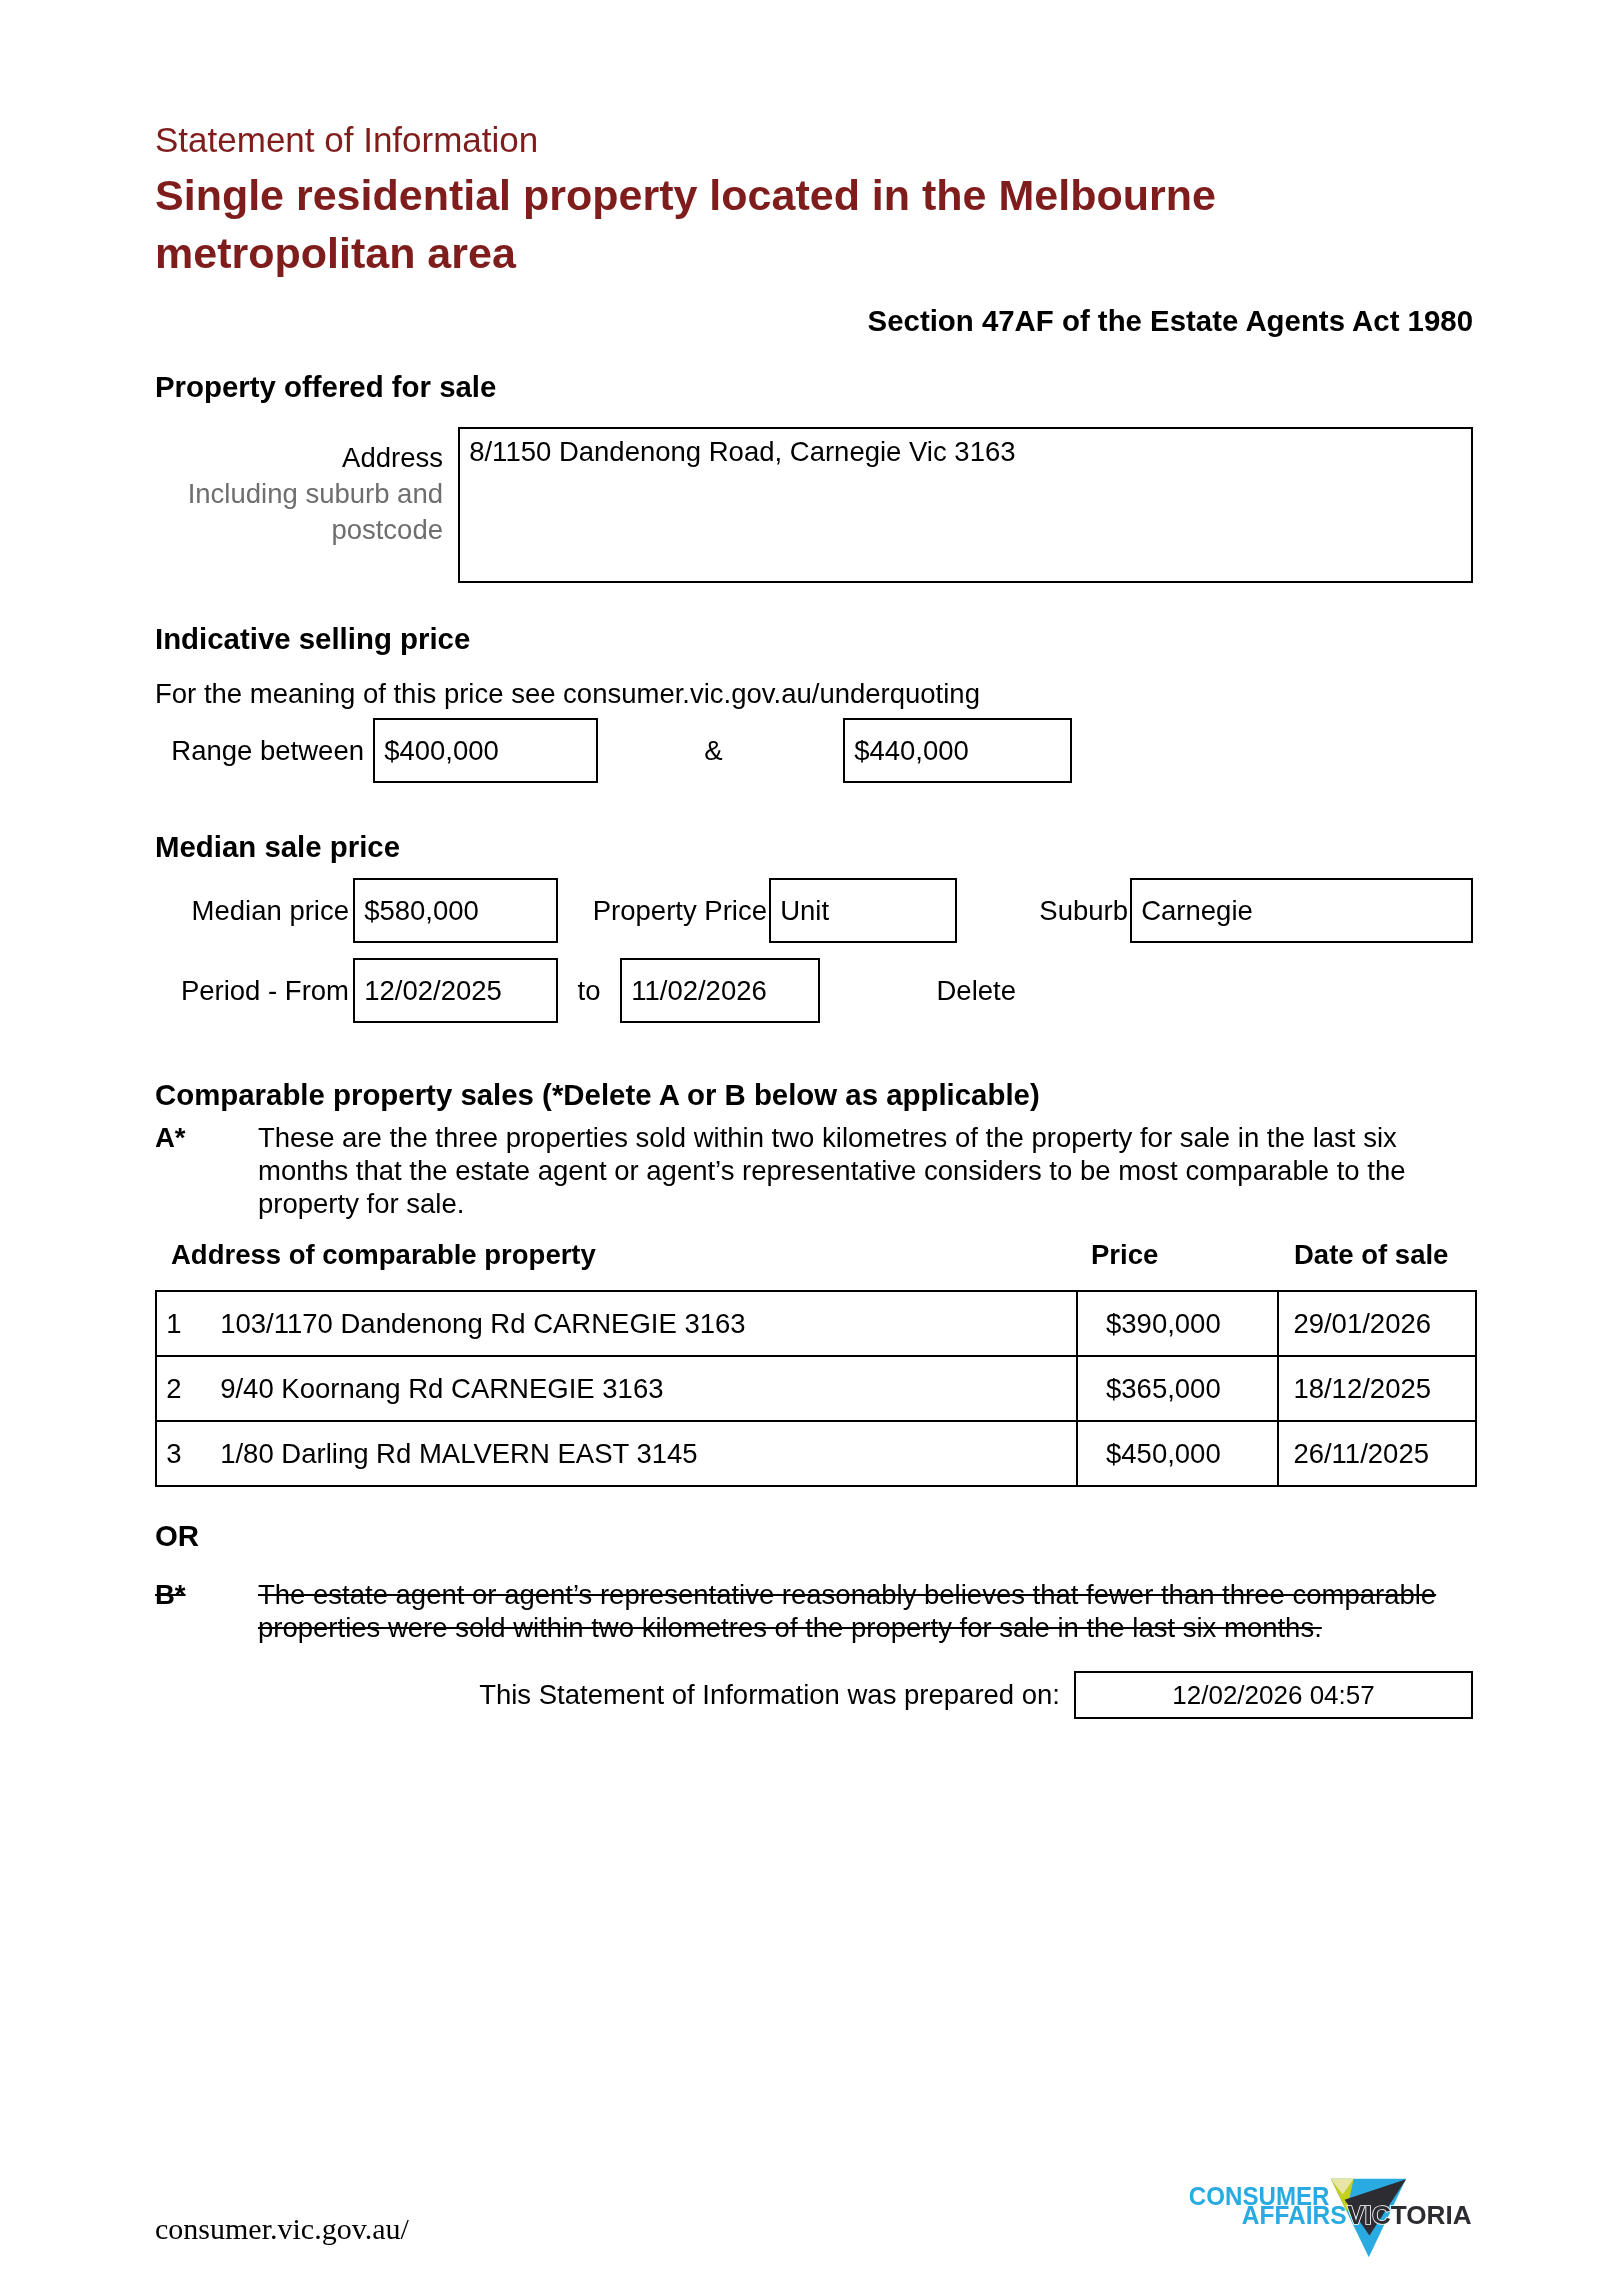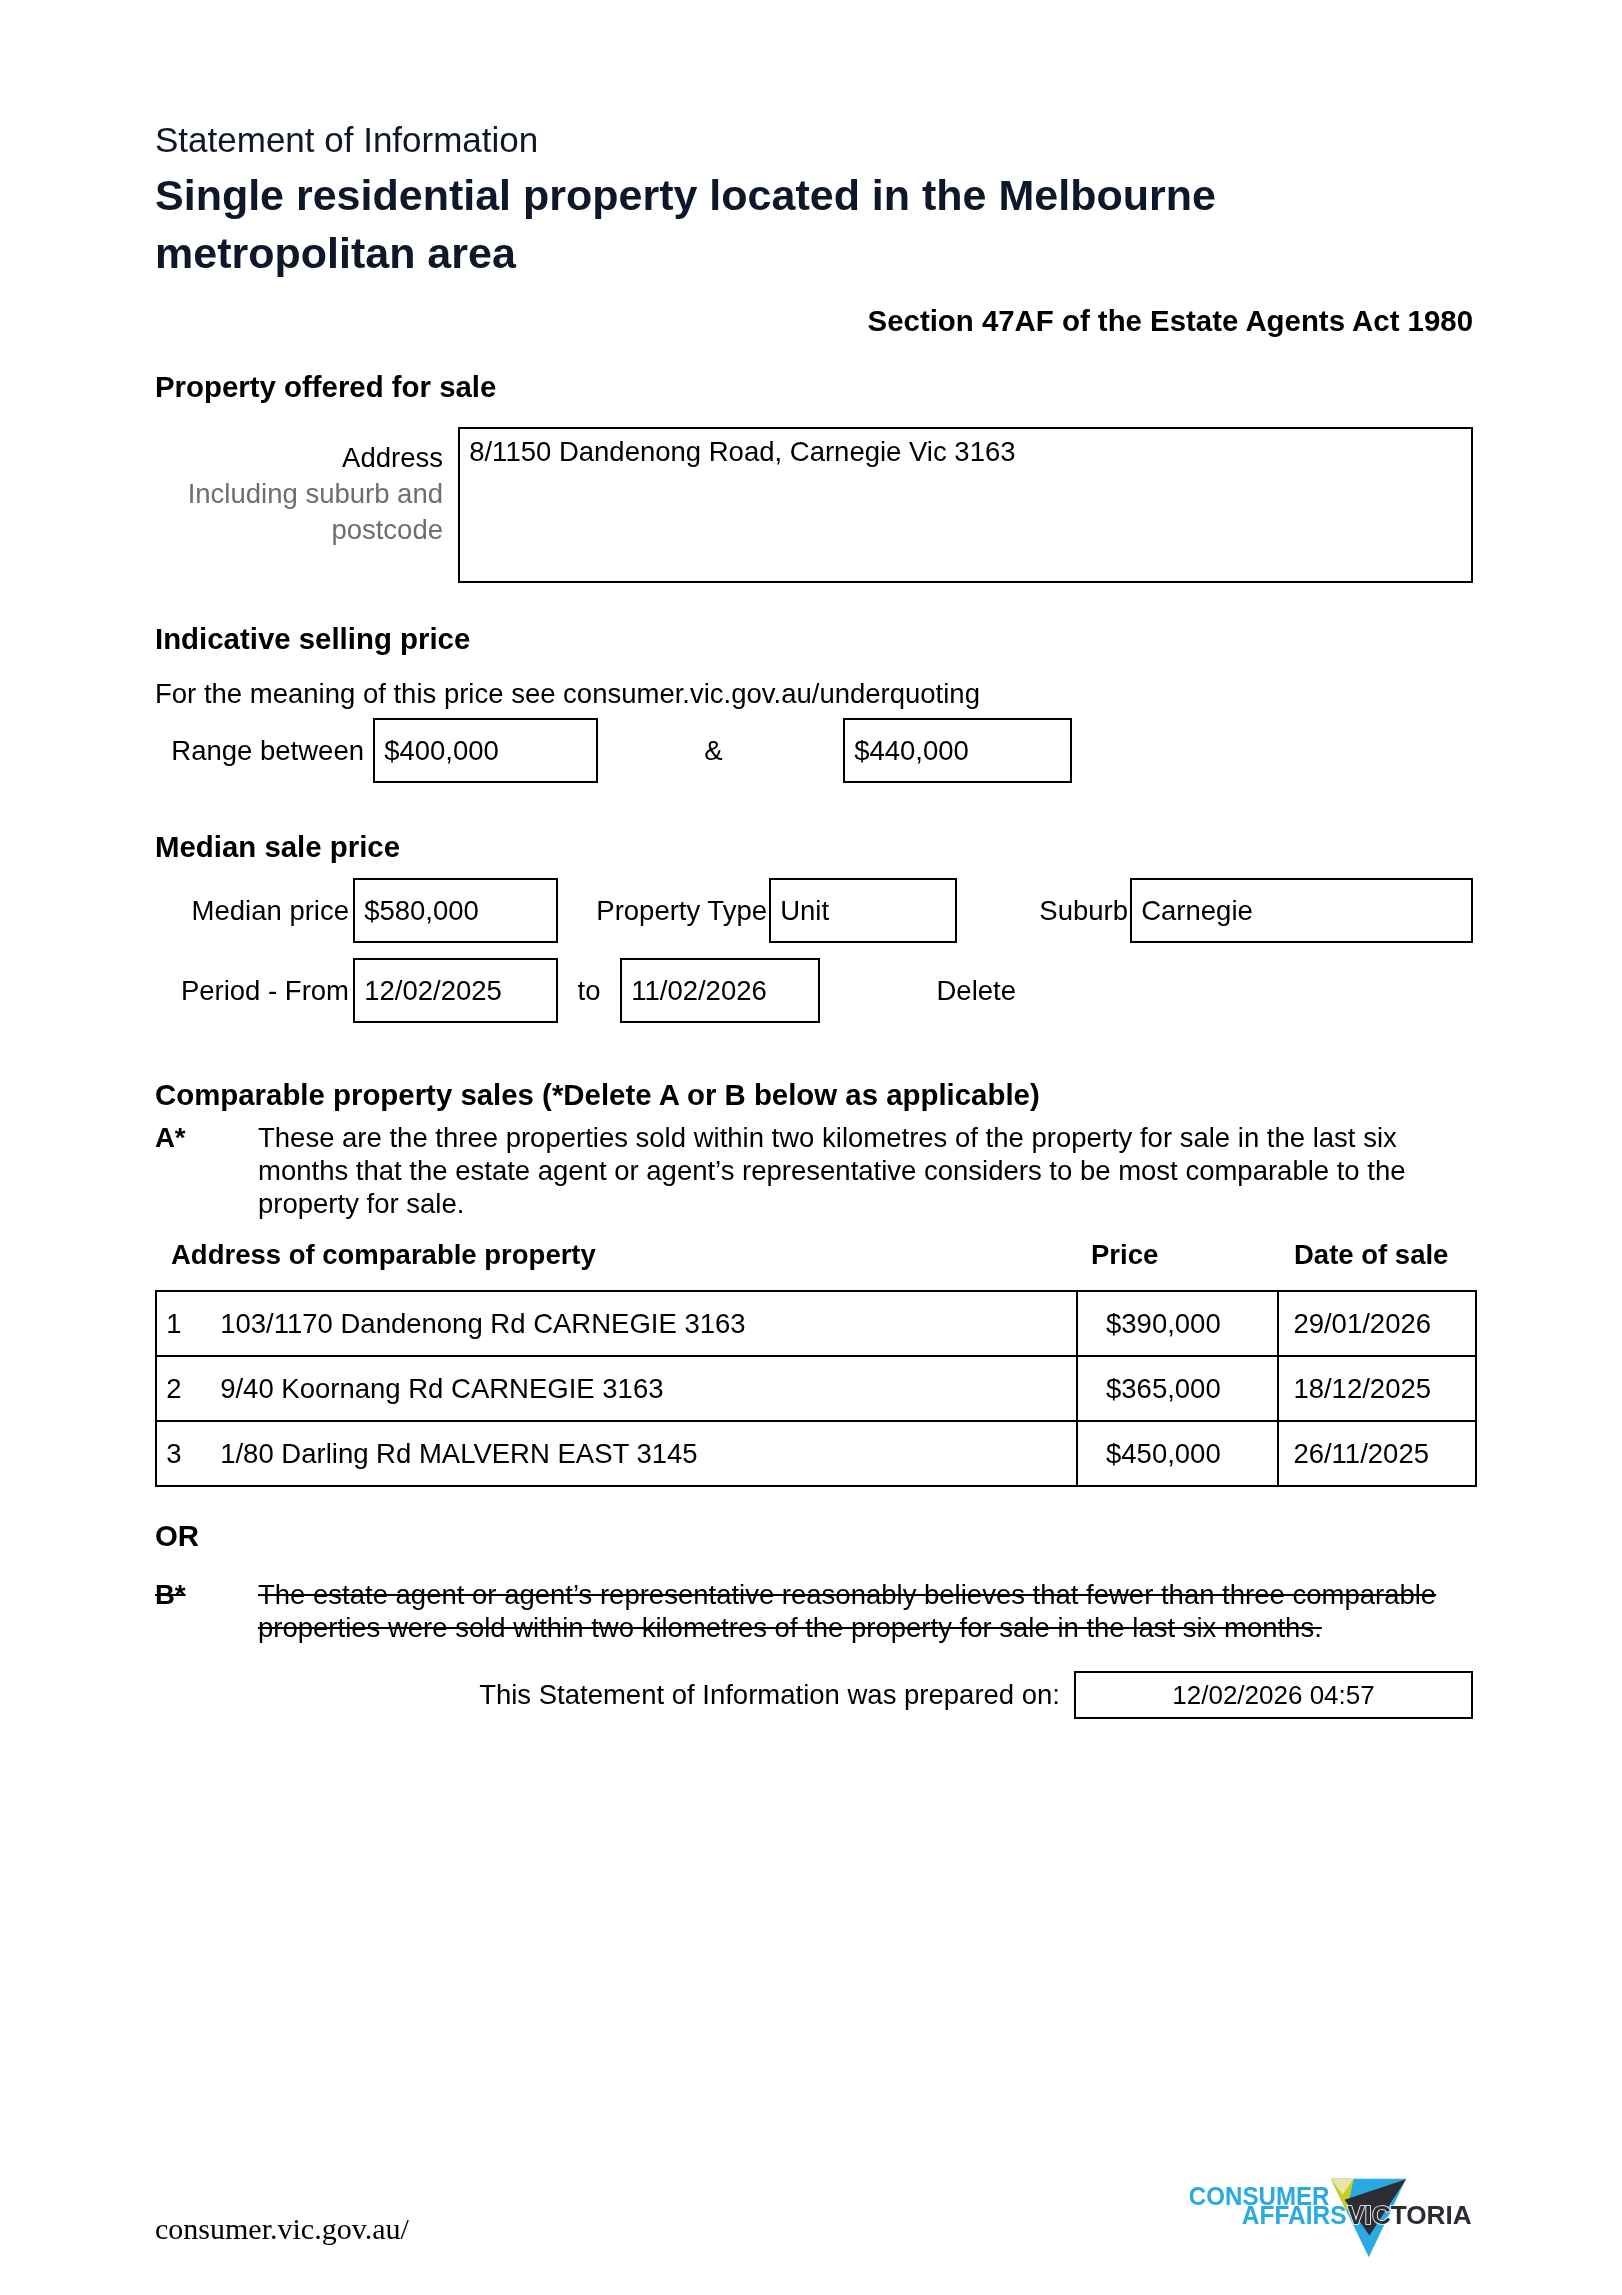--- a/index.html
+++ b/index.html
@@ -1,21 +1,21 @@
 <!DOCTYPE html>
 <html style="font-size:10.5px"><head>
 <meta charset="utf-8">
 <style>
   html,body { margin:0; padding:0; background:#e8e8e8; }
   #page {
     position:relative; width:1623px; height:2295px; background:#ffffff;
     font-family:"Liberation Sans", sans-serif; color:#000; overflow:hidden;
   }
   .abs { position:absolute; }
-  .blue { color:#0f172a; }
+  .blue { color:#7f1d1d; }
   .gray { color:#6E6E6E; }
   .bold { font-weight:bold; }
   .h-small-title { font-size:35px; }
   .h-big-title { font-size:43px; font-weight:bold; line-height:58px; }
   .h-section { font-size:29.4px; font-weight:bold; }
   .body-txt { font-size:27.5px; line-height:33px; }
   .box {
     position:absolute; border:2.6px solid #000; box-sizing:border-box;
     display:flex; align-items:center; background:#fff;
   }
@@ -71,21 +71,21 @@
   <div class="box" style="left:843px; top:718px; width:229px; height:65px;">
     <span class="val">$440,000</span>
   </div>
 
   <div class="abs h-section" style="left:155px; top:830px;text-align:center;">Median sale price</div>
 
   <div class="row-lbl right" style="left:155px; top:878px; width:194px; height:65px;">Median price</div>
   <div class="box" style="left:353px; top:878px; width:205px; height:65px;">
     <span class="val">$580,000</span>
   </div>
-  <div class="row-lbl right" style="left:563px; top:878px; width:204px; height:65px;">Property Type</div>
+  <div class="row-lbl right" style="left:563px; top:878px; width:204px; height:65px;">Property Price</div>
   <div class="box" style="left:769px; top:878px; width:188px; height:65px;">
     <span class="val">Unit</span>
   </div>
   <div class="row-lbl right" style="left:1008px; top:878px; width:120px; height:65px;">Suburb</div>
   <div class="box" style="left:1130px; top:878px; width:343px; height:65px;">
     <span class="val">Carnegie</span>
   </div>
 
   <div class="row-lbl right" style="left:155px; top:958px; width:194px; height:65px;">Period - From</div>
   <div class="box" style="left:353px; top:958px; width:205px; height:65px;">

